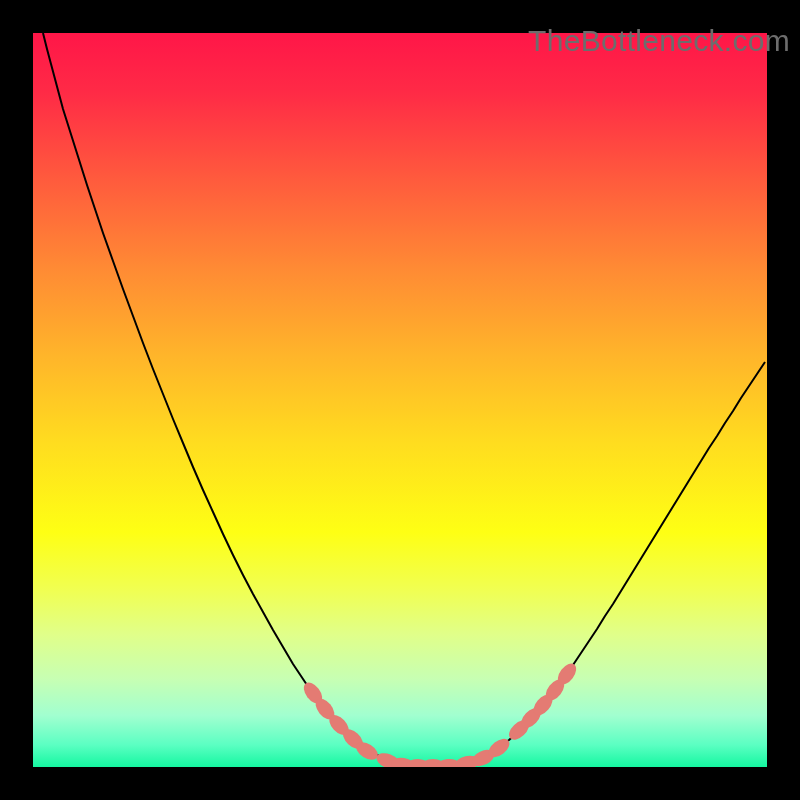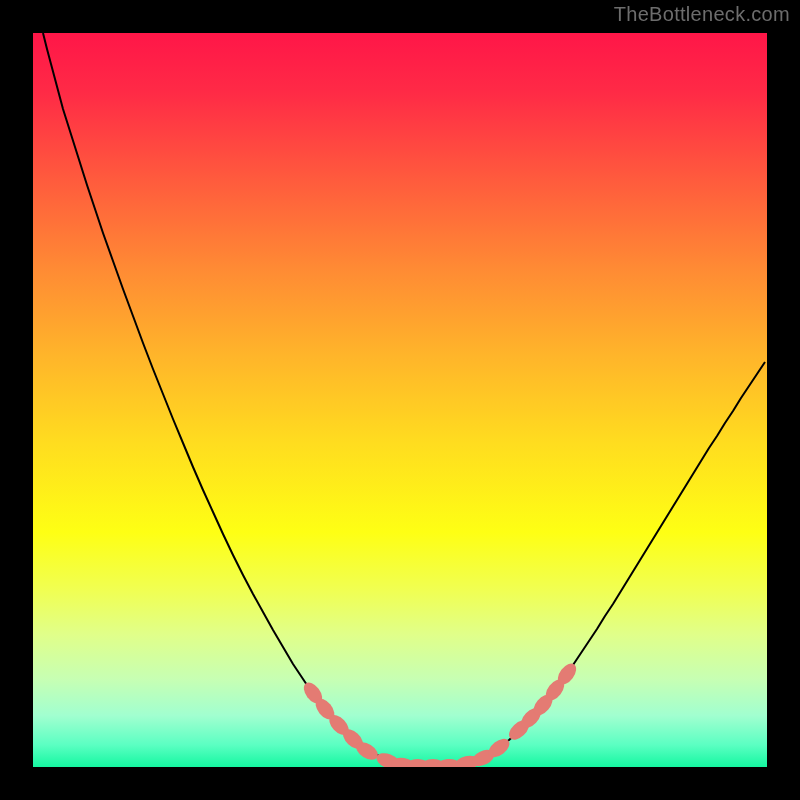--- a/index.html
+++ b/index.html
@@ -35,23 +35,23 @@
   }
   .plot-svg {
     position: absolute;
     left: 0;
     top: 0;
     width: 734px;
     height: 734px;
   }
   .watermark {
     position: absolute;
-    top: 3px;
+    top: 24px;
     right: 10px;
-    font-size: 20px;
+    font-size: 30px;
     font-weight: 500;
     color: #6d6d6d;
     letter-spacing: 0.3px;
     user-select: none;
     margin-left: 43px;
   }
   .curve {
     fill: none;
     stroke: #000000;
     stroke-width: 2;

